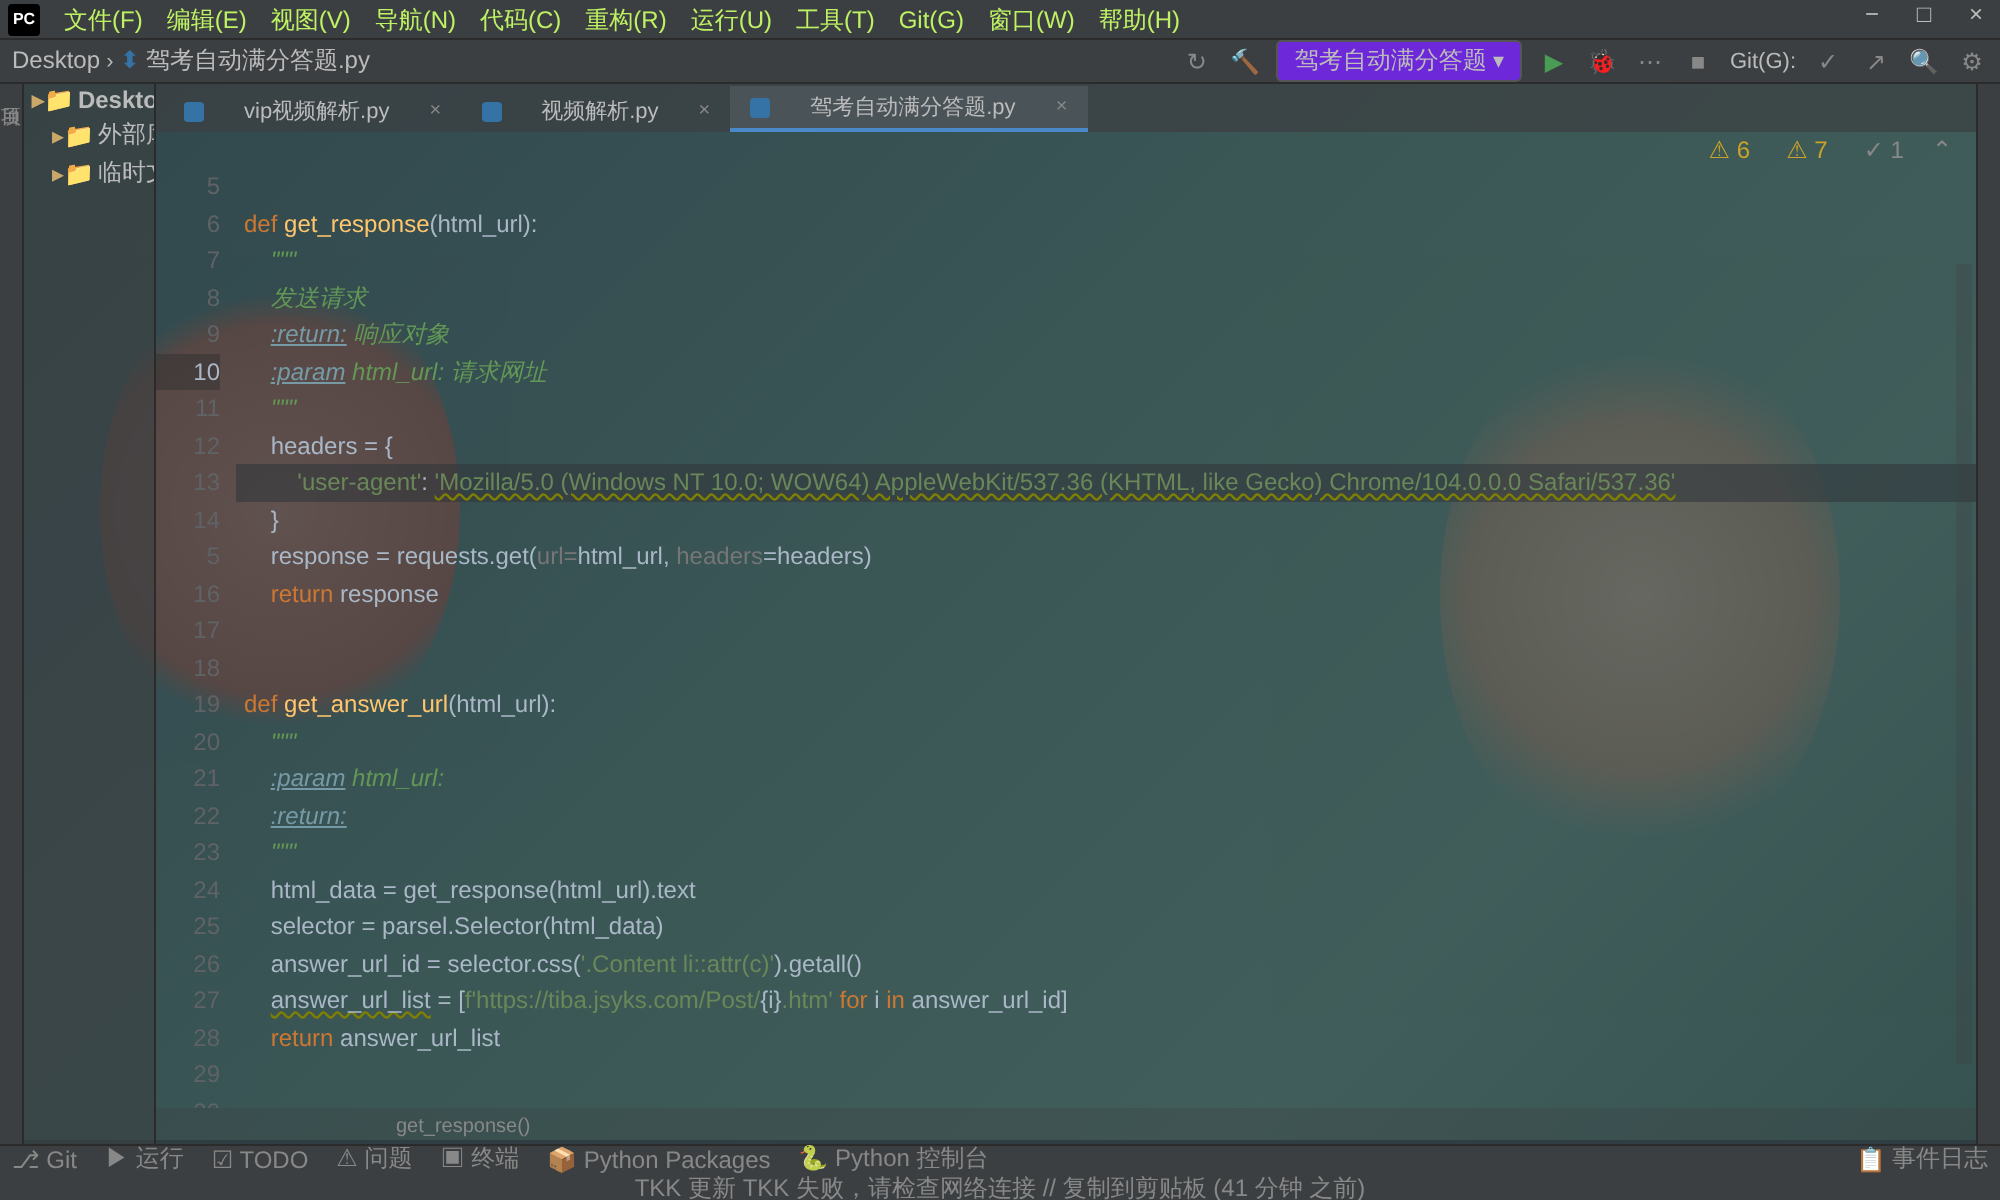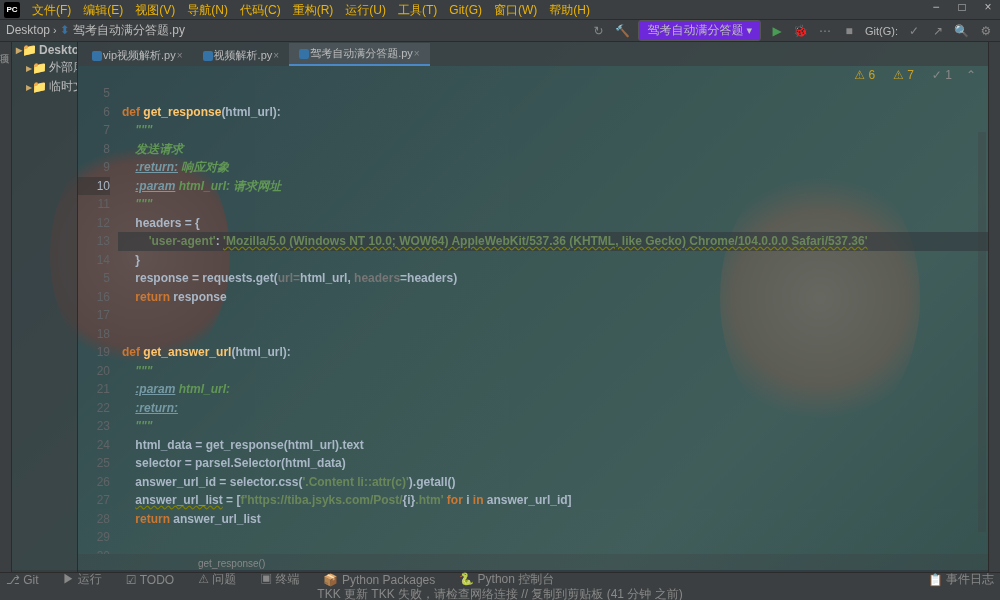--- a/index.html
+++ b/index.html
@@ -2,49 +2,49 @@
 <html><head>
 <meta charset="utf-8">
 <style>
 *{margin:0;padding:0;box-sizing:border-box;font-family:"Segoe UI",Arial,sans-serif;font-size:12px;}
 body{width:1000px;height:600px;background:#2b3d42;color:#a9b7c6;overflow:hidden;position:relative;}
 .bg-art{position:absolute;top:20px;left:0;right:0;bottom:30px;background:linear-gradient(135deg,#3a5a5c 0%,#4a7070 25%,#5a8a7a 50%,#6a9a8a 75%,#4a7a6a 100%);opacity:0.35;z-index:0;pointer-events:none;}
 .bg-art::before{content:"";position:absolute;top:20%;left:5%;width:180px;height:250px;background:radial-gradient(circle,#c47a6a 0%,#a85a4a 60%,transparent 70%);border-radius:50%;}
 .bg-art::after{content:"";position:absolute;top:25%;right:8%;width:200px;height:280px;background:radial-gradient(circle,#d4b89a 0%,#b89878 50%,transparent 70%);border-radius:50%;}
 .menubar{height:20px;background:#3c3f41;display:flex;align-items:center;padding:0 4px;position:relative;z-index:5;border-bottom:1px solid #2b2b2b;}
 .menubar .logo{width:16px;height:16px;background:#000;border-radius:2px;margin-right:6px;display:flex;align-items:center;justify-content:center;color:#fff;font-size:8px;font-weight:bold;}
-.menubar .menu-item{padding:0 6px;line-height:20px;color:#eab308;cursor:pointer;}
+.menubar .menu-item{padding:0 6px;line-height:20px;color:#bef264;cursor:pointer;}
 .menubar .right{margin-left:auto;color:#888;font-size:11px;padding-right:140px;}
 .winctrl{position:absolute;right:4px;top:0;display:flex;gap:10px;}
 .winctrl span{width:16px;text-align:center;color:#bbb;cursor:pointer;}
 .toolbar{height:22px;background:#3c3f41;display:flex;align-items:center;padding:0 6px;position:relative;z-index:5;border-bottom:1px solid #2b2b2b;}
 .toolbar .crumb{color:#bbb;font-size:11px;}
 .toolbar .right-tools{margin-left:auto;display:flex;align-items:center;gap:8px;}
 .run-config{background:#6d28d9;border:1px solid #555;padding:1px 8px;border-radius:3px;color:#bbb;font-size:11px;}
 .tool-icon{width:16px;height:16px;color:#888;cursor:pointer;display:flex;align-items:center;justify-content:center;}
 .play{color:#499c54;}
 .main{display:flex;height:calc(600px - 20px - 22px - 14px - 14px);position:relative;z-index:2;}
 .sidebar{width:12px;background:#3c3f41;border-right:1px solid #2b2b2b;writing-mode:vertical-rl;text-orientation:mixed;font-size:10px;color:#888;padding-top:4px;}
 .project-tree{width:66px;background:rgba(60,63,65,0.6);border-right:1px solid #2b2b2b;overflow:hidden;font-size:11px;}
 .tree-item{padding:1px 4px;color:#bbb;white-space:nowrap;display:flex;align-items:center;gap:2px;}
 .tree-item .folder{color:#c9a86a;}
 .editor-area{flex:1;display:flex;flex-direction:column;}
 .tabs{height:24px;background:rgba(60,63,65,0.7);display:flex;align-items:flex-end;padding-left:4px;}
-.tab{padding:3px 10px;color:#bbb;font-size:11px;display:flex;align-items:center;gap:1px;cursor:pointer;}
+.tab{padding:3px 10px;color:#bbb;font-size:11px;display:flex;align-items:center;gap:20px;cursor:pointer;}
 .tab.active{background:rgba(80,90,95,0.7);border-bottom:2px solid #4a88c7;}
 .tab .py-icon{width:10px;height:10px;background:#3572a5;border-radius:2px;}
 .tab .close{color:#888;font-size:10px;}
 .editor-status{height:18px;display:flex;justify-content:flex-end;align-items:center;padding-right:12px;gap:10px;font-size:11px;}
 .badge{padding:0 4px;}
 .warn{color:#c9a227;}
 .code-area{flex:1;display:flex;overflow:hidden;font-family:"JetBrains Mono",Consolas,monospace;font-size:12px;line-height:18.5px;}
 .gutter{width:40px;text-align:right;padding-right:8px;color:#606366;user-select:none;}
 .gutter .ln{height:18.5px;}
 .gutter .hl{background:rgba(50,50,50,0.5);color:#a9b7c6;}
-.code{flex:1;font-weight:bold;}
+.code{flex:1;}
 .code .line{height:18.5px;white-space:pre;padding-left:4px;}
 .kw{color:#cc7832;}
 .fn{color:#ffc66d;}
 .str{color:#6a8759;}
 .doc{color:#629755;font-style:italic;}
 .docparam{color:#769aa5;font-style:italic;text-decoration:underline;}
 .warn-u{text-decoration:wavy underline #808000;}
 .hlbg{background:rgba(50,55,60,0.6);}
 .hint{color:#767676;}
 .breadcrumb-bottom{height:18px;padding-left:120px;color:#888;font-size:10px;background:rgba(60,63,65,0.3);display:flex;align-items:center;}
@@ -165,21 +165,21 @@
           <div class="line"></div>
         </div>
     </div>
     <div class="breadcrumb-bottom">get_response()</div>
   </div>
   <div class="right-sidebar"></div>
   <div class="minimap"></div>
 </div>
 
 <div class="bottom-tools">
-  <div id="bottom-items" style="display:flex;gap:24px">
+  <div id="bottom-items" style="display:flex;gap:14px">
       <div class="item">⎇ Git</div>
       <div class="item">▶ 运行</div>
       <div class="item">☑ TODO</div>
       <div class="item">⚠ 问题</div>
       <div class="item">▣ 终端</div>
       <div class="item">📦 Python Packages</div>
       <div class="item">🐍 Python 控制台</div>
     </div>
   <div class="right item">📋 <span>事件日志</span></div>
 </div>

